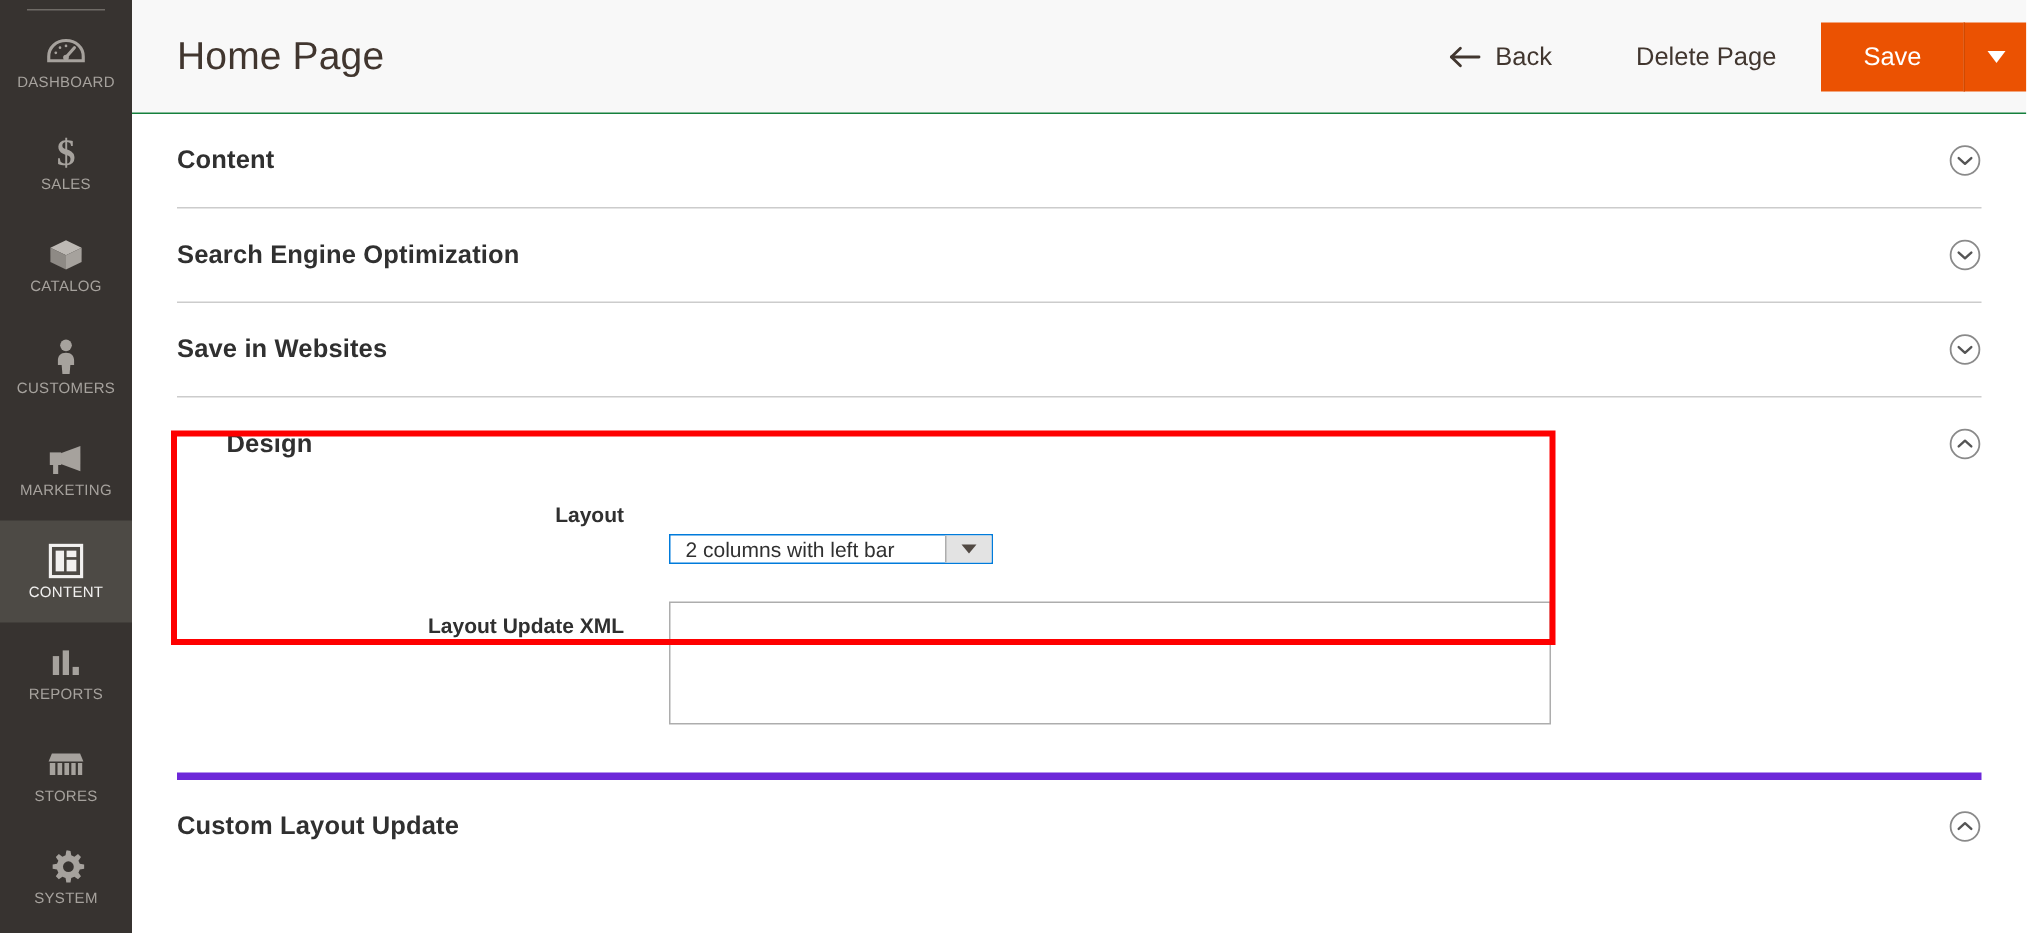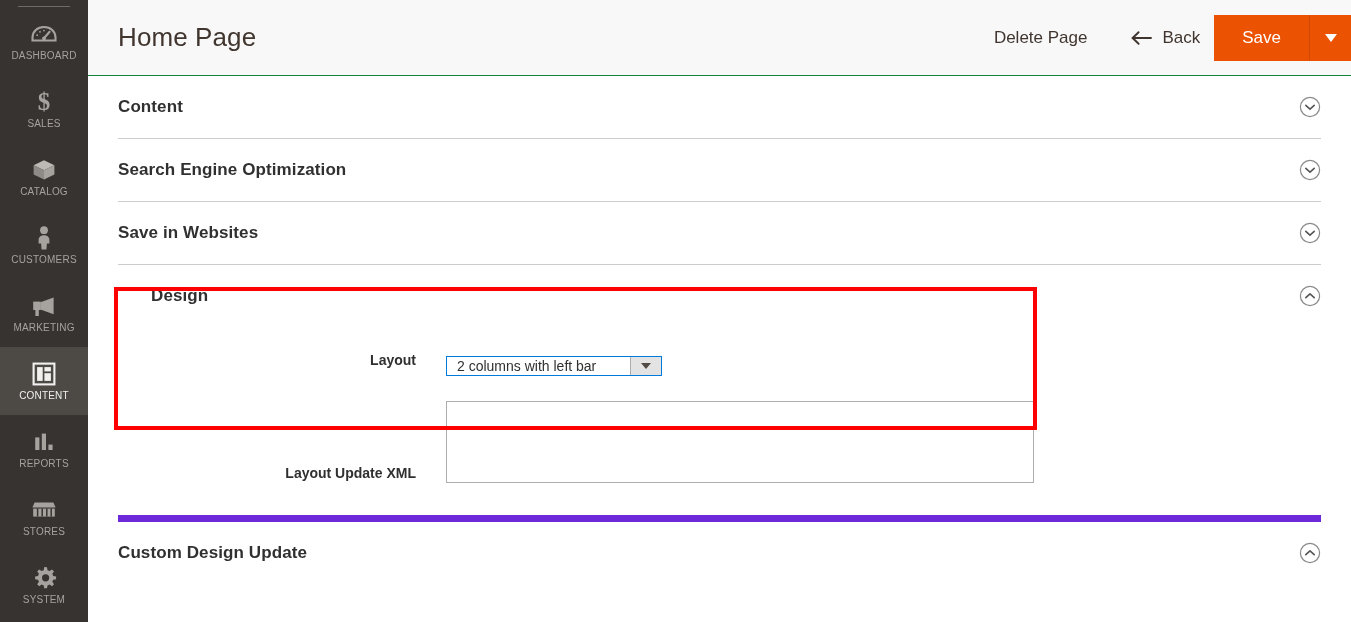--- a/index.html
+++ b/index.html
@@ -181,26 +181,26 @@
     top: 50%;
     transform: translateY(-50%);
     width: 22px;
     height: 22px;
     display: flex;
     align-items: center;
     justify-content: center;
   }
 
   
-  #section-design { border-bottom: 7px solid #6d28d9; padding-left: 33px; }
+  #section-design { border-bottom: 5px solid #6d28d9; padding-left: 33px; }
   #design-body { padding-bottom: 8px; }
 
   .field-row {
     display: flex;
-    align-items: flex-end;
+    align-items: flex-start;
     margin-bottom: 0;
   }
   .field-label {
     width: 295px;
     flex: 0 0 295px;
     text-align: right;
     padding-right: 30px;
     font-size: 14px;
     font-weight: bold;
     color: #303030;
@@ -382,32 +382,32 @@
 
   </nav>
 
   <div id="main">
 
     <div id="page-header">
       <h1 id="page-title">Home Page</h1>
 
       <div id="header-actions">
 
-        <button class="btn-link" id="btn-delete">
-          <span>Delete Page</span>
-        </button>
-
         <button class="btn-link" id="btn-back">
           <span class="back-arrow">
             <svg width="22" height="16" viewBox="0 0 22 16">
               <path d="M1.6 8 L20 8" stroke="#41362f" stroke-width="1.9" stroke-linecap="round"></path>
               <path d="M7.6 2.2 L1.6 8 L7.6 13.8" stroke="#41362f" stroke-width="1.9" fill="none" stroke-linecap="round" stroke-linejoin="round"></path>
             </svg>
           </span>
           <span>Back</span>
+        </button>
+
+        <button class="btn-link" id="btn-delete">
+          <span>Delete Page</span>
         </button>
 
         <div class="save-split">
           <button id="btn-save" style="background: rgb(235, 82, 2);">Save</button>
           <button id="btn-save-toggle" style="background: rgb(235, 82, 2);">
             <span class="caret-down"></span>
           </button>
         </div>
 
       </div>
@@ -481,21 +481,21 @@
             <div class="field-control">
               <textarea class="xml-textarea" placeholder="" style=""></textarea>
             </div>
           </div>
 
         </div>
       </div>
 
       <div class="section">
         <div class="section-head">
-          <span class="section-title">Custom Design Update</span>
+          <span class="section-title">Custom Layout Update</span>
           <span class="section-toggle">
             <svg width="22" height="22" viewBox="0 0 22 22">
               <circle cx="11" cy="11" r="9.6" fill="none" stroke="#8a8a8a" stroke-width="1.2"></circle>
               <path d="M6.8 12.6 L11 8.8 L15.2 12.6" fill="none" stroke="#555555" stroke-width="1.6" stroke-linecap="round" stroke-linejoin="round"></path>
             </svg>
           </span>
         </div>
       </div>
 
     </div>

